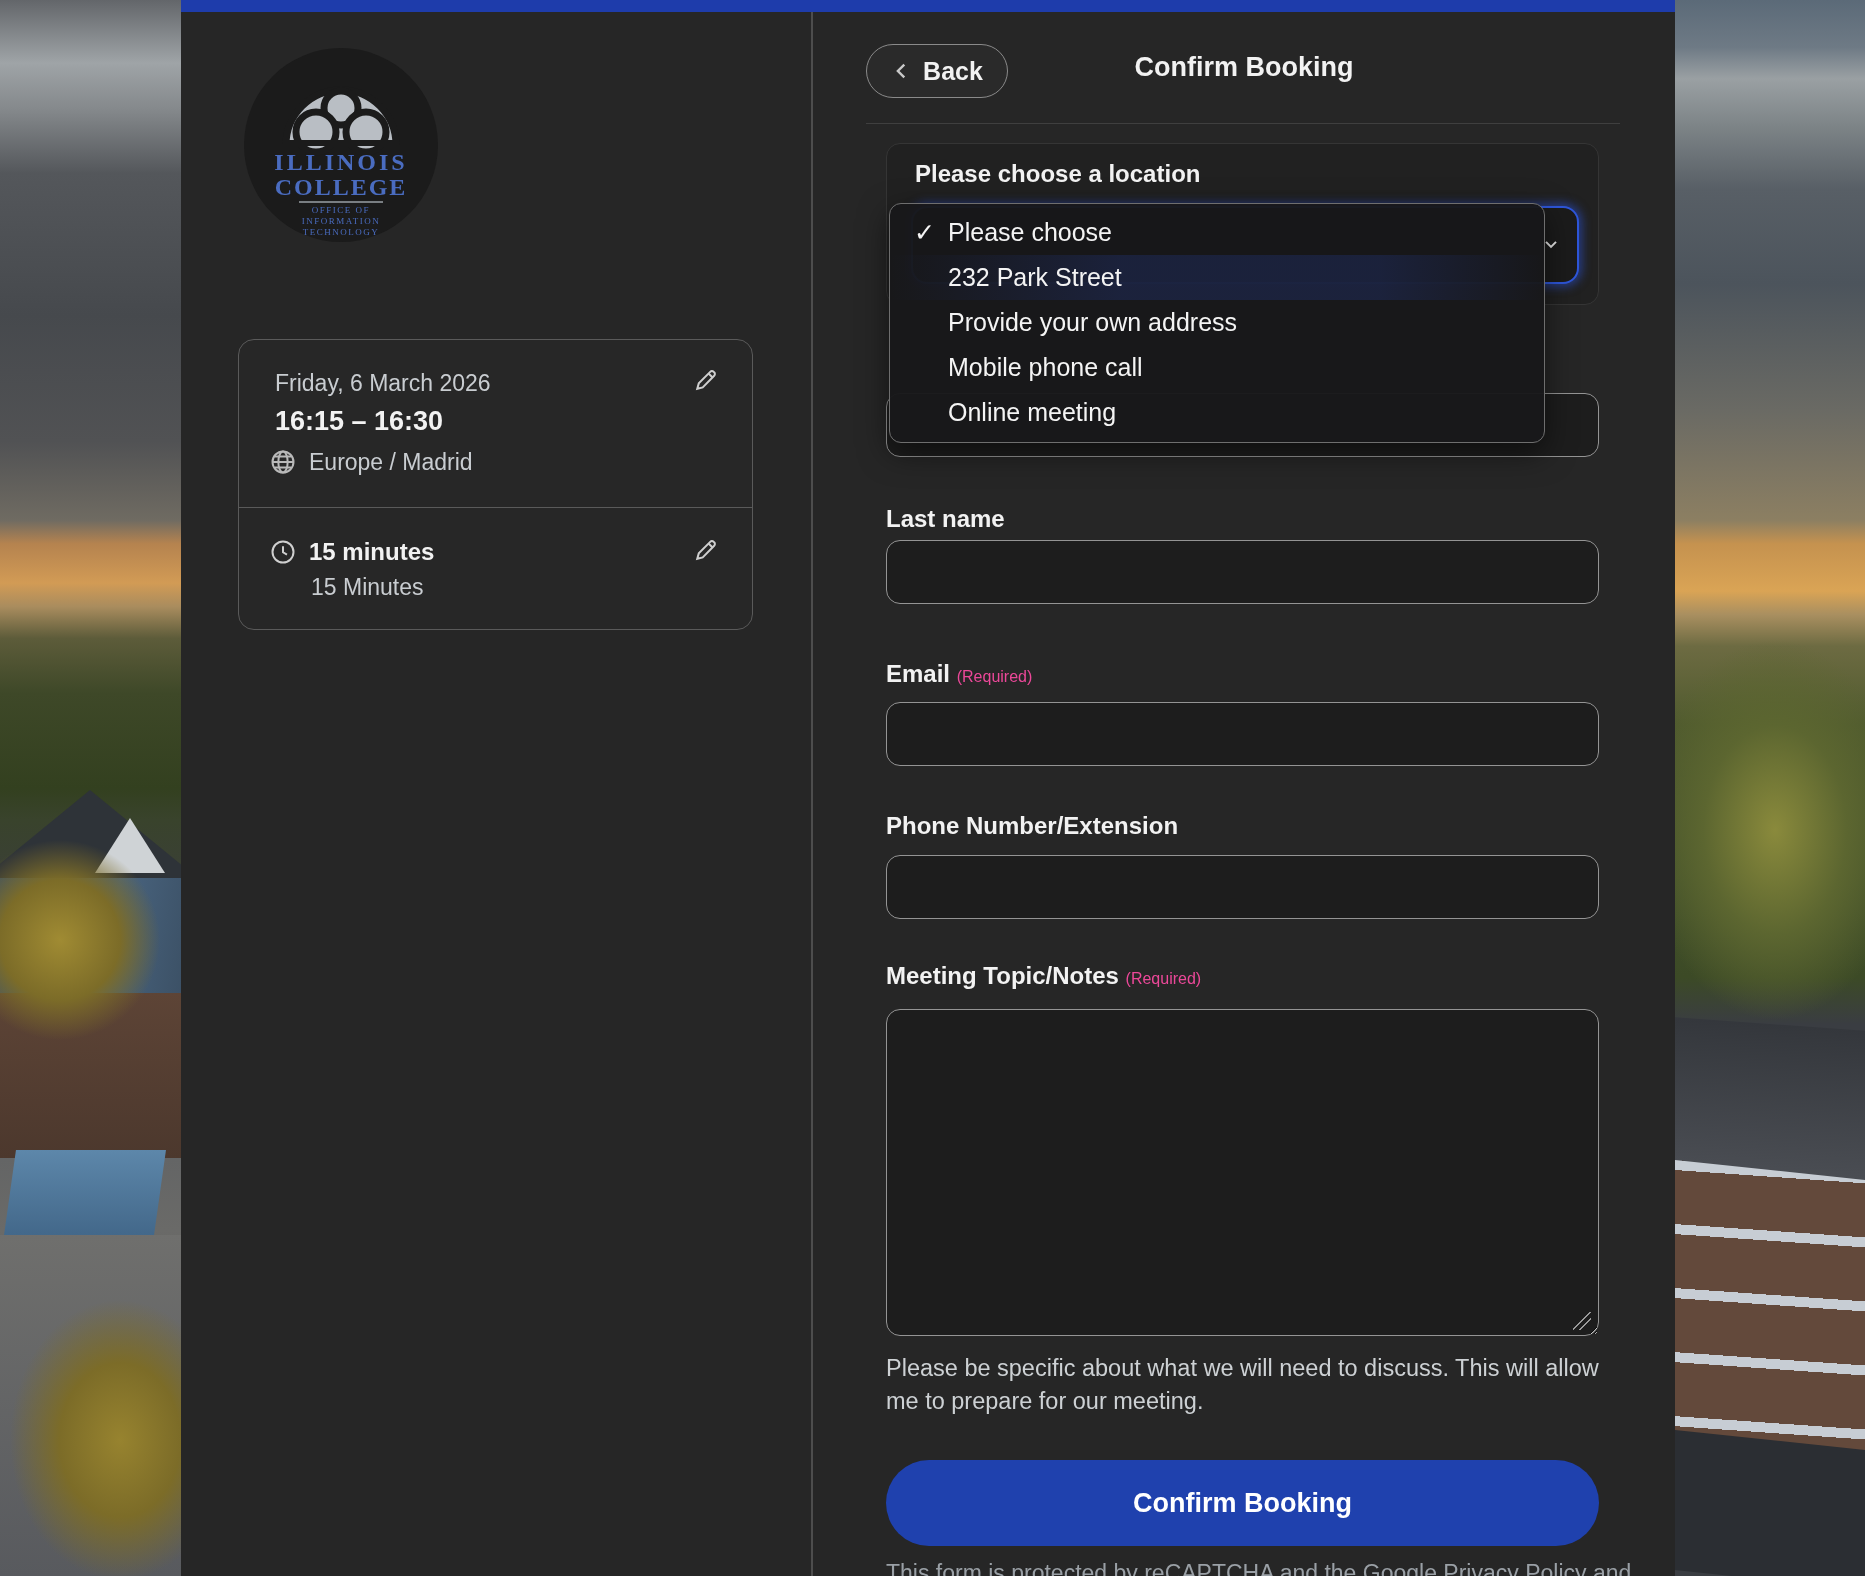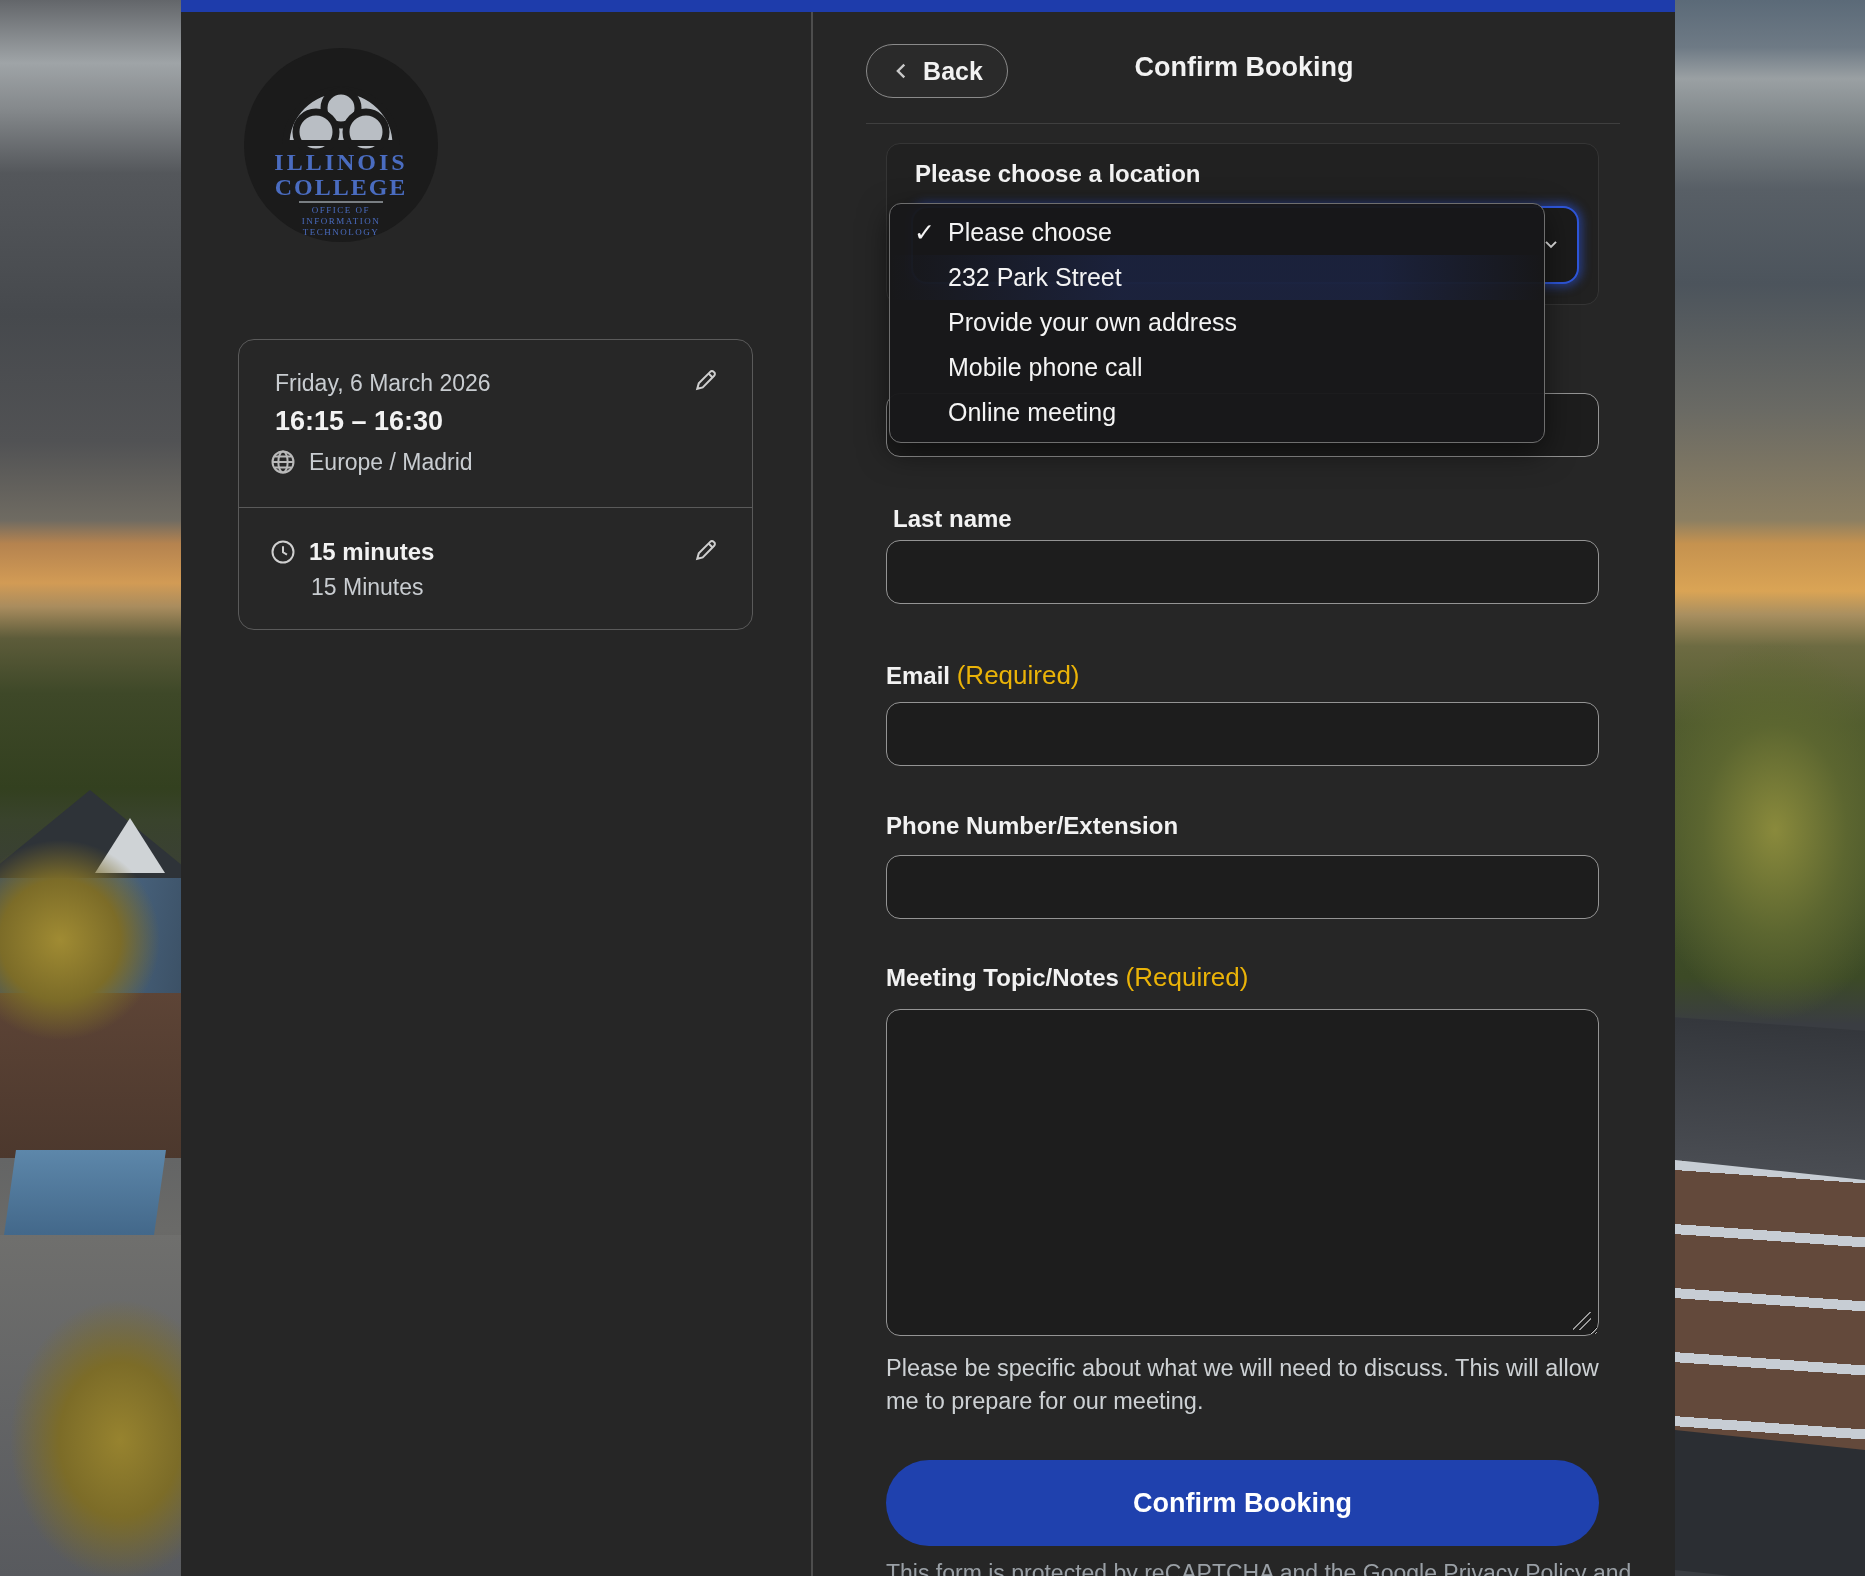--- a/index.html
+++ b/index.html
@@ -47,21 +47,21 @@
 
   
   #title{left:0;top:40px;width:862px;text-align:center;font-size:27px;font-weight:bold;}
   #back-btn{left:53px;top:32px;width:142px;height:54px;border-radius:27px;
     background:rgba(255,255,255,0.02);border:1.5px solid #8a8a8a;display:flex;align-items:center;
     justify-content:center;gap:10px;font-size:25px;font-weight:bold;color:#f2f2f2;cursor:pointer;}
   #hdivider{left:53px;top:111px;width:754px;height:0;border-top:1.5px solid #3f3f3f;}
 
   
   .field-label{position:absolute;font-size:24px;font-weight:bold;}
-  .req{font-weight:normal;color:#eab308;font-size:26px;margin-top:12px;}
+  .req{font-weight:normal;color:#ec4899;font-size:16px;margin-top:12px;}
   .tinput{position:absolute;left:73px;width:713px;height:64px;border-radius:14px;
     background:#1d1d1d;border:1.5px solid #949494;color:#f2f2f2;font-size:24px;
     padding:0 18px;box-sizing:border-box;font-family:"Liberation Sans",sans-serif;}
   #location-card{left:73px;top:131px;width:711px;height:160px;border-radius:14px;
     background:#212121;border:1px solid #353535;}
   #location-label{left:28px;top:16px;font-size:24px;font-weight:bold;position:absolute;}
   #location-select{position:absolute;left:24px;top:62px;width:668px;height:78px;border-radius:16px;
     background:#1b1b1b;border:2.5px solid #2e56d9;box-shadow:0 0 10px 3px rgba(43,84,220,.55);
     color:#f2f2f2;font-size:24px;display:flex;align-items:center;padding:0 20px;box-sizing:border-box;
     cursor:pointer;}
@@ -69,21 +69,21 @@
   #hidden-field{top:381px;}
   
   #location-menu{left:76px;top:191px;width:656px;height:240px;border-radius:12px;
     background:rgba(24,24,26,0.97);border:1.5px solid #6e6e6e;z-index:5;
     box-shadow:0 10px 30px rgba(0,0,0,.5);padding:6px 0;box-sizing:border-box;}
   .menu-item{height:45px;display:flex;align-items:center;font-size:25px;color:#f4f4f4;
     padding-left:58px;position:relative;cursor:pointer;}
   .menu-item .check{position:absolute;left:24px;font-size:25px;}
   .menu-item.hl{background:linear-gradient(90deg,rgba(40,70,180,0) 0%,rgba(40,70,180,.22) 35%,rgba(40,70,180,.22) 75%,rgba(40,70,180,0) 100%);}
 
-  #lastname-label{left:80px;top:493px;text-align:center;}
+  #lastname-label{left:73px;top:493px;text-align:center;}
   #lastname-input{top:528px;}
   #email-label{left:73px;top:648px;}
   #email-input{top:690px;}
   #phone-label{left:73px;top:800px;}
   #phone-input{top:843px;}
   #notes-label{left:73px;top:950px;}
   #notes-input{top:997px;height:327px;padding:14px 18px;resize:vertical;}
   #resize-handle{left:760px;top:1300px;width:18px;height:18px;z-index:2;
     background:linear-gradient(135deg,transparent 0 46%,#9a9a9a 46% 52%,transparent 52% 66%,#9a9a9a 66% 72%,transparent 72%);}
   #notes-helper{left:73px;top:1340px;width:716px;font-size:23.5px;line-height:33px;color:#cdd1d4;}

